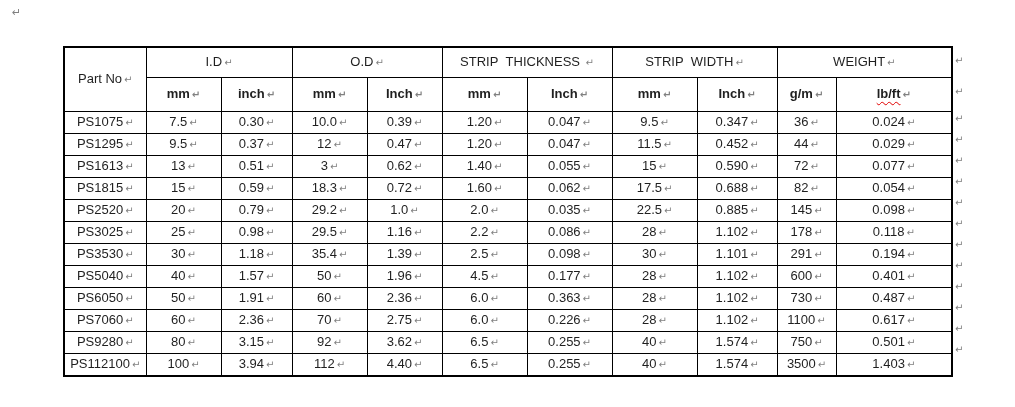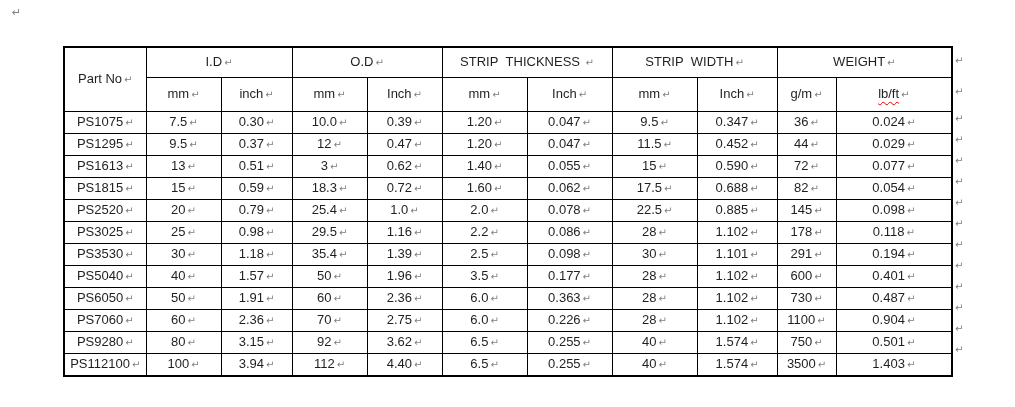--- a/index.html
+++ b/index.html
@@ -34,21 +34,21 @@
     font-size:13px;
     text-align:center;
     vertical-align:middle;
     padding:0;
     height:21px;
     line-height:1.1;
     white-space:nowrap;
     overflow:hidden;
   }
   tr.head-row-1 td { height:29px; }
-  tr.head-row-2 td { height:33px; }
+  tr.head-row-2 td { height:33px;font-weight:bold; }
   td.partno-head {
     text-align:left;
     vertical-align:top;
     padding:6px 0 0 7px;
     margin-top:24px;
   }
   td.partno {
     text-align:left;
     padding-left:7px;
   }
@@ -165,24 +165,24 @@
           <td><span>0.062</span><span class="pmark">↵</span></td>
           <td><span>17.5</span><span class="pmark">↵</span></td>
           <td><span>0.688</span><span class="pmark">↵</span></td>
           <td><span>82</span><span class="pmark">↵</span></td>
           <td><span>0.054</span><span class="pmark">↵</span></td>
         </tr>
         <tr>
           <td class="partno"><span>PS2520</span><span class="pmark">↵</span></td>
           <td><span>20</span><span class="pmark">↵</span></td>
           <td><span>0.79</span><span class="pmark">↵</span></td>
-          <td><span>25.4</span><span class="pmark">↵</span></td>
+          <td><span>29.2</span><span class="pmark">↵</span></td>
           <td><span>1.0</span><span class="pmark">↵</span></td>
           <td><span>2.0</span><span class="pmark">↵</span></td>
-          <td><span>0.078</span><span class="pmark">↵</span></td>
+          <td><span>0.035</span><span class="pmark">↵</span></td>
           <td><span>22.5</span><span class="pmark">↵</span></td>
           <td><span>0.885</span><span class="pmark">↵</span></td>
           <td><span>145</span><span class="pmark">↵</span></td>
           <td><span>0.098</span><span class="pmark">↵</span></td>
         </tr>
         <tr>
           <td class="partno"><span>PS3025</span><span class="pmark">↵</span></td>
           <td><span>25</span><span class="pmark">↵</span></td>
           <td><span>0.98</span><span class="pmark">↵</span></td>
           <td><span>29.5</span><span class="pmark">↵</span></td>
@@ -206,21 +206,21 @@
           <td><span>1.101</span><span class="pmark">↵</span></td>
           <td><span>291</span><span class="pmark">↵</span></td>
           <td><span>0.194</span><span class="pmark">↵</span></td>
         </tr>
         <tr>
           <td class="partno"><span>PS5040</span><span class="pmark">↵</span></td>
           <td><span>40</span><span class="pmark">↵</span></td>
           <td><span>1.57</span><span class="pmark">↵</span></td>
           <td><span>50</span><span class="pmark">↵</span></td>
           <td><span>1.96</span><span class="pmark">↵</span></td>
-          <td><span>3.5</span><span class="pmark">↵</span></td>
+          <td><span>4.5</span><span class="pmark">↵</span></td>
           <td><span>0.177</span><span class="pmark">↵</span></td>
           <td><span>28</span><span class="pmark">↵</span></td>
           <td><span>1.102</span><span class="pmark">↵</span></td>
           <td><span>600</span><span class="pmark">↵</span></td>
           <td><span>0.401</span><span class="pmark">↵</span></td>
         </tr>
         <tr>
           <td class="partno"><span>PS6050</span><span class="pmark">↵</span></td>
           <td><span>50</span><span class="pmark">↵</span></td>
           <td><span>1.91</span><span class="pmark">↵</span></td>
@@ -237,21 +237,21 @@
           <td class="partno"><span>PS7060</span><span class="pmark">↵</span></td>
           <td><span>60</span><span class="pmark">↵</span></td>
           <td><span>2.36</span><span class="pmark">↵</span></td>
           <td><span>70</span><span class="pmark">↵</span></td>
           <td><span>2.75</span><span class="pmark">↵</span></td>
           <td><span>6.0</span><span class="pmark">↵</span></td>
           <td><span>0.226</span><span class="pmark">↵</span></td>
           <td><span>28</span><span class="pmark">↵</span></td>
           <td><span>1.102</span><span class="pmark">↵</span></td>
           <td><span>1100</span><span class="pmark">↵</span></td>
-          <td><span>0.904</span><span class="pmark">↵</span></td>
+          <td><span>0.617</span><span class="pmark">↵</span></td>
         </tr>
         <tr>
           <td class="partno"><span>PS9280</span><span class="pmark">↵</span></td>
           <td><span>80</span><span class="pmark">↵</span></td>
           <td><span>3.15</span><span class="pmark">↵</span></td>
           <td><span>92</span><span class="pmark">↵</span></td>
           <td><span>3.62</span><span class="pmark">↵</span></td>
           <td><span>6.5</span><span class="pmark">↵</span></td>
           <td><span>0.255</span><span class="pmark">↵</span></td>
           <td><span>40</span><span class="pmark">↵</span></td>

